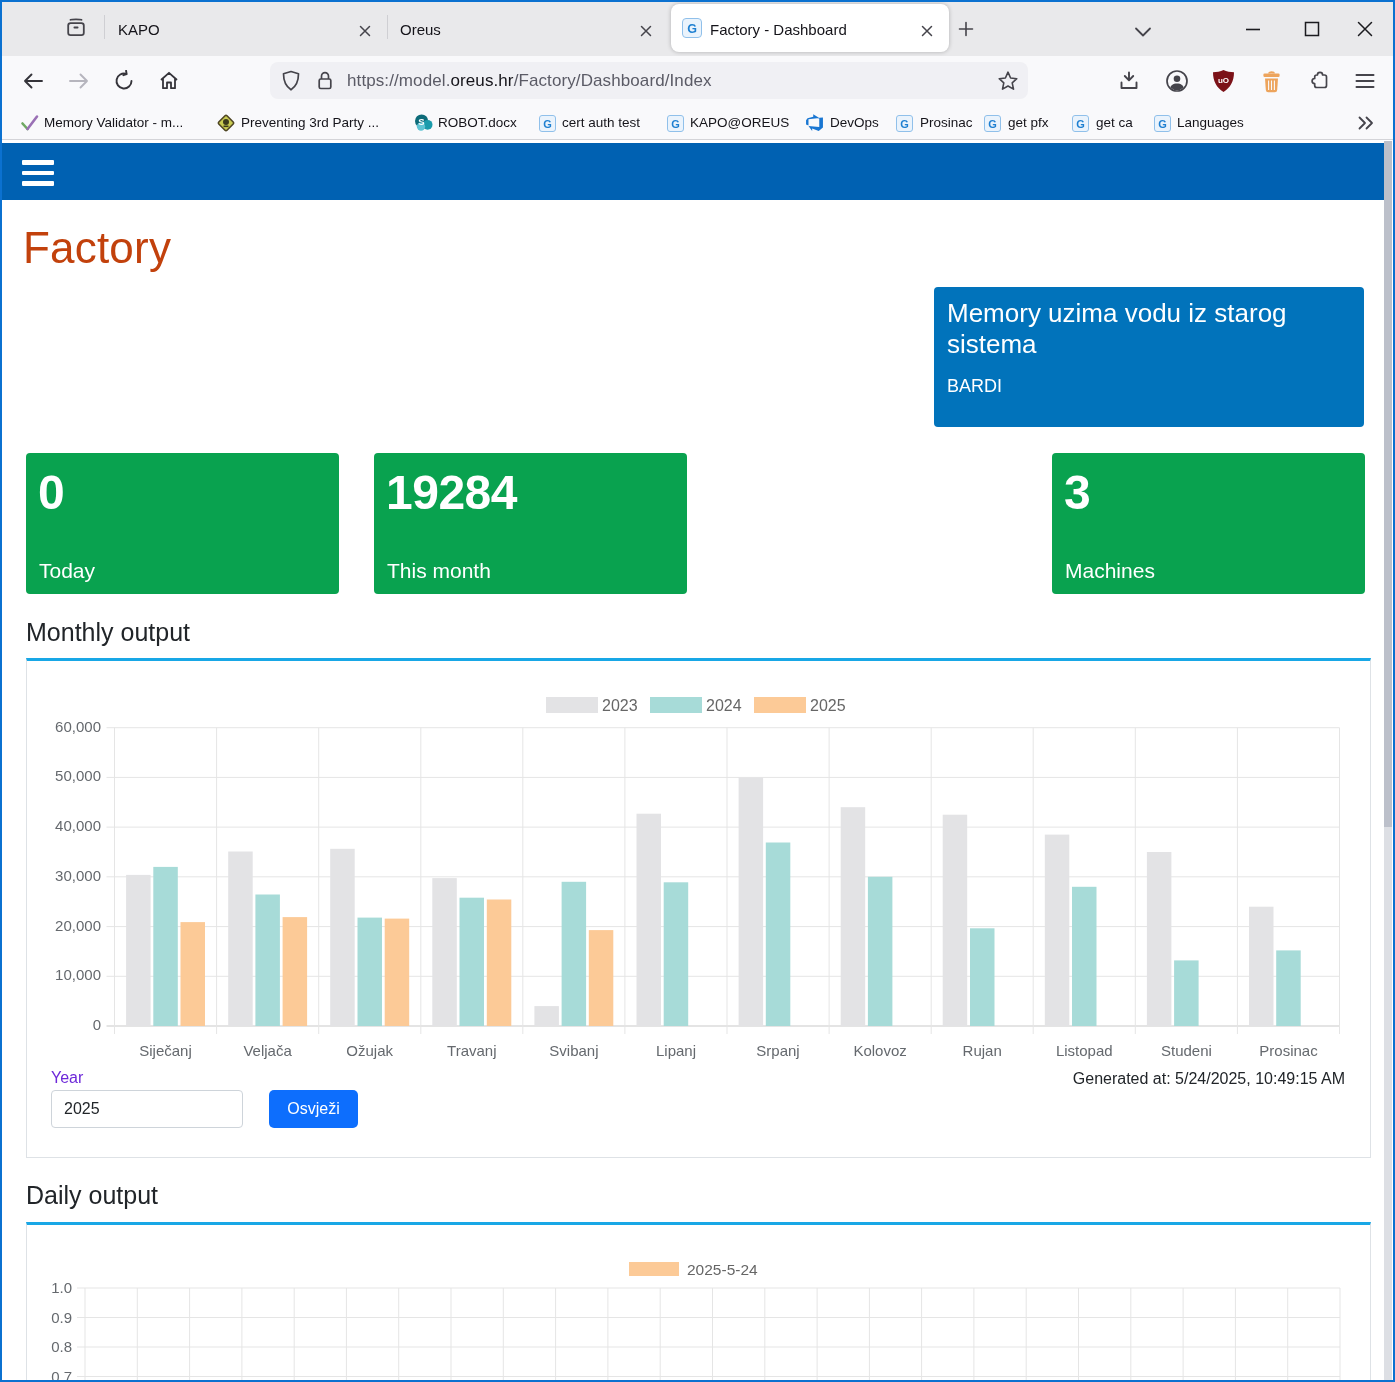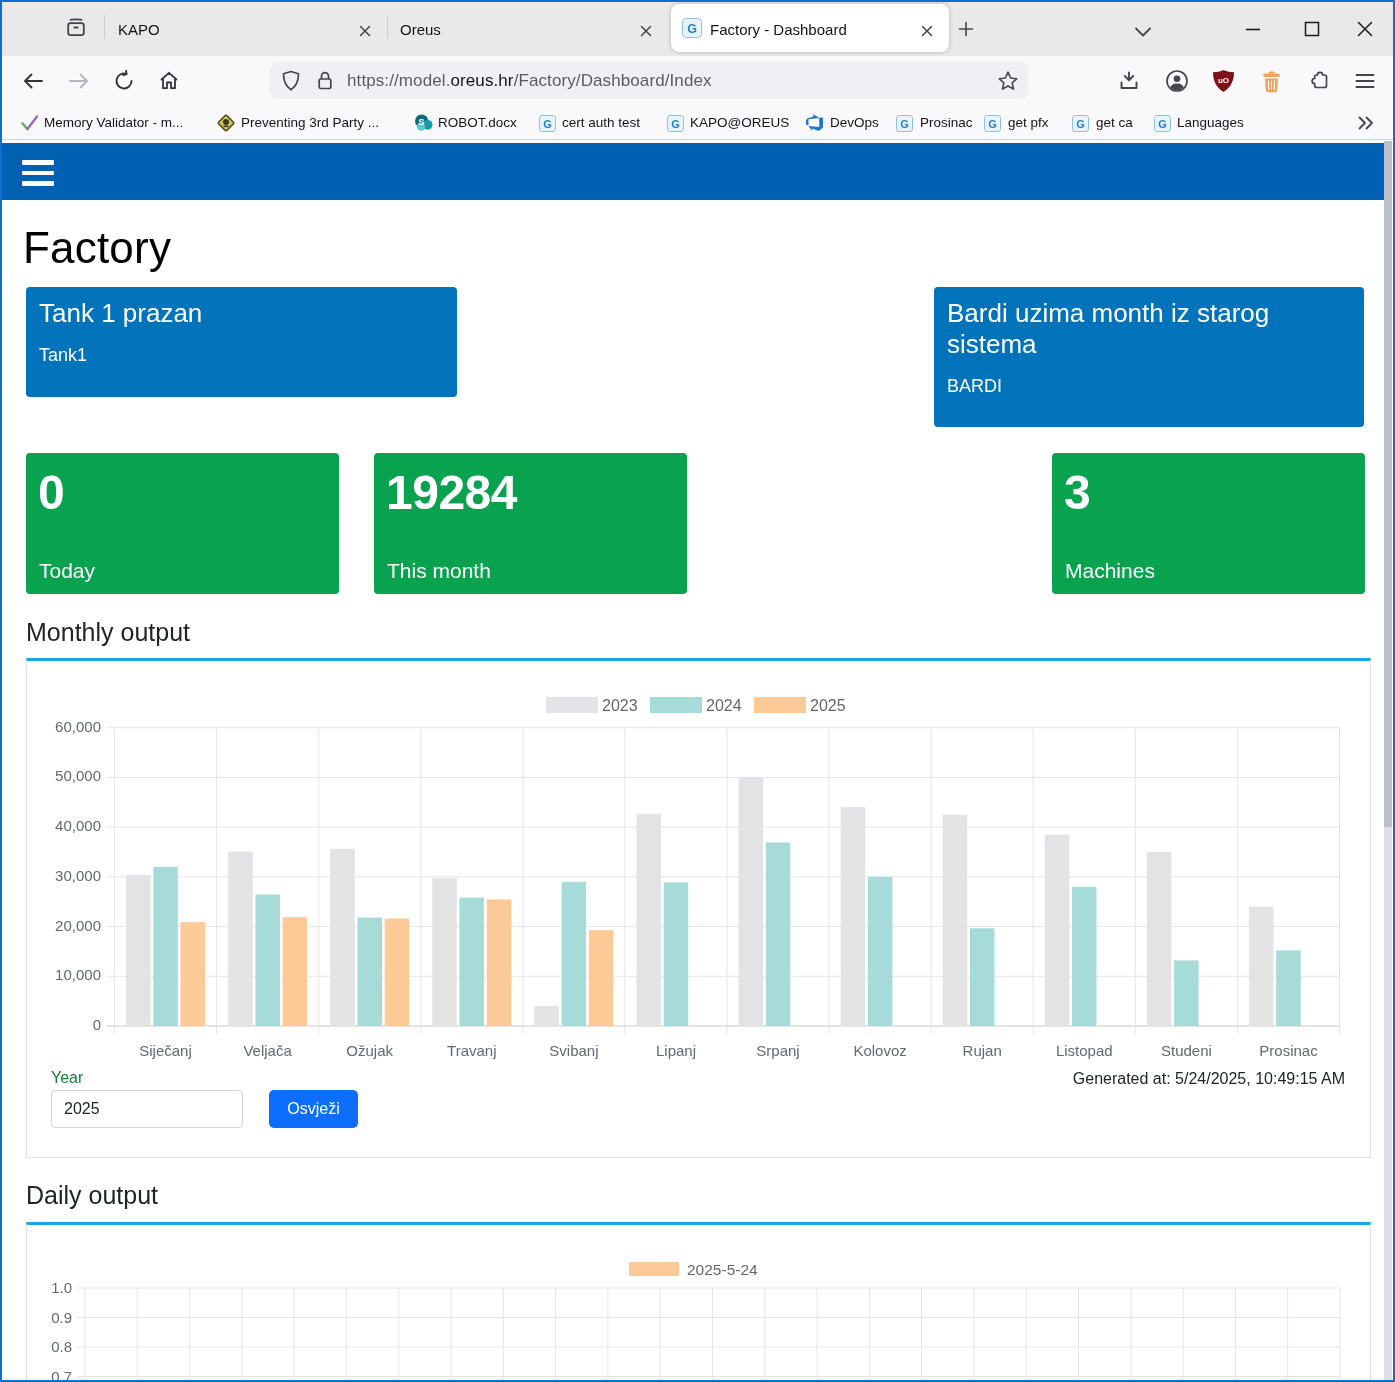--- a/index.html
+++ b/index.html
@@ -10,30 +10,30 @@
 .tabtxt { position:absolute; top:21px; font-size:15px; color:#15141a; white-space:nowrap; }
 .activetab { position:absolute; left:671px; top:4px; width:278px; height:48px; background:#fff; border-radius:8px; box-shadow:0 0 4px rgba(0,0,0,0.25); }
 .tsep { position:absolute; top:15px; width:1px; height:24px; background:#cfcfd3; }
 .icx { position:absolute; }
 #urlbar { position:absolute; left:270px; top:62px; width:758px; height:37px; background:#f0f0f4; border-radius:8px; }
 .urltxt { position:absolute; left:347px; top:71px; font-size:17px; color:#5b5b66; white-space:nowrap; letter-spacing:0.1px; }
 .bi { position:absolute; top:114px; }
 .bt { position:absolute; top:115px; font-size:13.5px; color:#15141a; white-space:nowrap; }
 #navbar { position:absolute; left:0; top:2px; width:1382px; height:57px; background:#0061b2; }
 .burger span { position:absolute; left:20px; width:32px; height:4.6px; background:#fff; border-radius:1px; }
-h1 { position:absolute; left:21px; top:82px; font-size:44px; font-weight:400; color:#000000; letter-spacing:0.2px; }
+h1 { position:absolute; left:21px; top:82px; font-size:44px; font-weight:400; color:#c2410c; letter-spacing:0.2px; }
 .bluecard { position:absolute; background:#0173bb; border-radius:4px; color:#fff; }
 .bc-title { position:absolute; left:13px; top:11px; font-size:26px; line-height:31px; font-weight:400; }
 .bc-sub { position:absolute; left:13px; font-size:18px; line-height:18px; }
 .greencard { position:absolute; top:312px; width:313px; height:141px; background:#09a24f; border-radius:4px; color:#fff; }
 .gc-num { position:absolute; left:12px; top:16px; font-size:48px; line-height:48px; font-weight:700; letter-spacing:-0.5px; }
 .gc-lab { position:absolute; left:13px; top:84px; font-size:21px; line-height:21px;margin-top:23px; }
 .h2 { position:absolute; left:24px; font-size:25px; font-weight:400; color:#212529; }
 .chartcard { position:absolute; left:24px; width:1345px; background:#fff; border:1px solid #dee2e6; border-top:3px solid #18a7e6; }
-#yearlab { position:absolute; left:24px; top:408px; font-size:16px; color:#15803d; }
+#yearlab { position:absolute; left:24px; top:408px; font-size:16px; color:#6d28d9; }
 #yearinput { position:absolute; left:24px; top:429px; width:192px; height:38px; border:1px solid #ced4da; border-radius:4px; font-size:16px; color:#212529; padding-left:12px; line-height:36px; background:#fff; }
 #refreshbtn { position:absolute; left:242px; top:429px; width:89px; height:38px; background:#0d6efd; border-radius:5px; color:#fff; font-size:16px; text-align:center; line-height:38px; }
 #gen { position:absolute; right:25px; top:409px; font-size:16px; color:#212529; }
 #scrolltrack { position:absolute; left:1384px; top:141px; width:8px; height:1239px; background:#dddfe4; }
 #scrollthumb { position:absolute; left:1384px; top:141px; width:8px; height:686px; background:#bcc0ca; }
 .wb { position:absolute; background:#0b71d0; z-index:50; }
 </style></head><body>
 <div class="wb" style="left:0;top:0;width:1395px;height:2px"></div>
 <div class="wb" style="left:0;top:0;width:2px;height:1382px"></div>
 <div class="wb" style="left:1393px;top:0;width:2px;height:1382px"></div>
@@ -196,26 +196,22 @@
     </svg></div>
 <div id="page">
 <div id="navbar">
       <div class="burger">
         <span style="top:17px"></span>
         <span style="top:27.5px"></span>
         <span style="top:38px"></span>
       </div>
     </div>
 <h1>Factory</h1>
-<div class="bluecard" style="left:24px;top:146px;width:431px;height:110px">
-      <div class="bc-title">Tank 1 prazan</div>
-      <div class="bc-sub" style="top:59px">Tank1</div>
-    </div>
 <div class="bluecard" style="left:932px;top:146px;width:430px;height:140px">
-      <div class="bc-title" style="width:340px">Bardi uzima month iz starog sistema</div>
+      <div class="bc-title" style="width:340px">Memory uzima vodu iz starog sistema</div>
       <div class="bc-sub" style="top:90px">BARDI</div>
     </div>
 <div class="greencard" style="left:24px">
       <div class="gc-num">0</div>
       <div class="gc-lab">Today</div>
     </div>
 <div class="greencard" style="left:372px">
       <div class="gc-num">19284</div>
       <div class="gc-lab">This month</div>
     </div>

